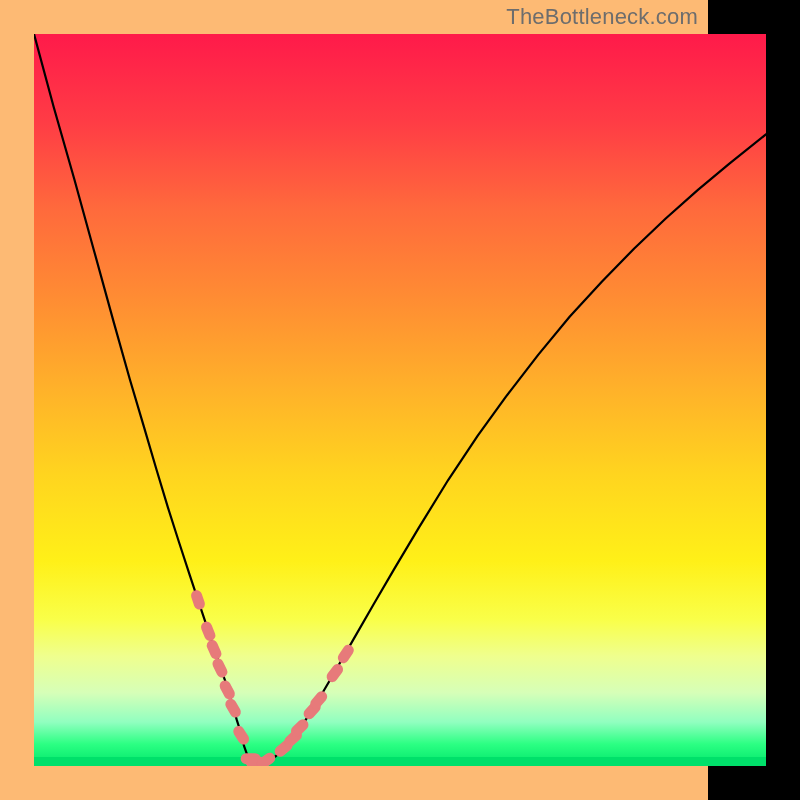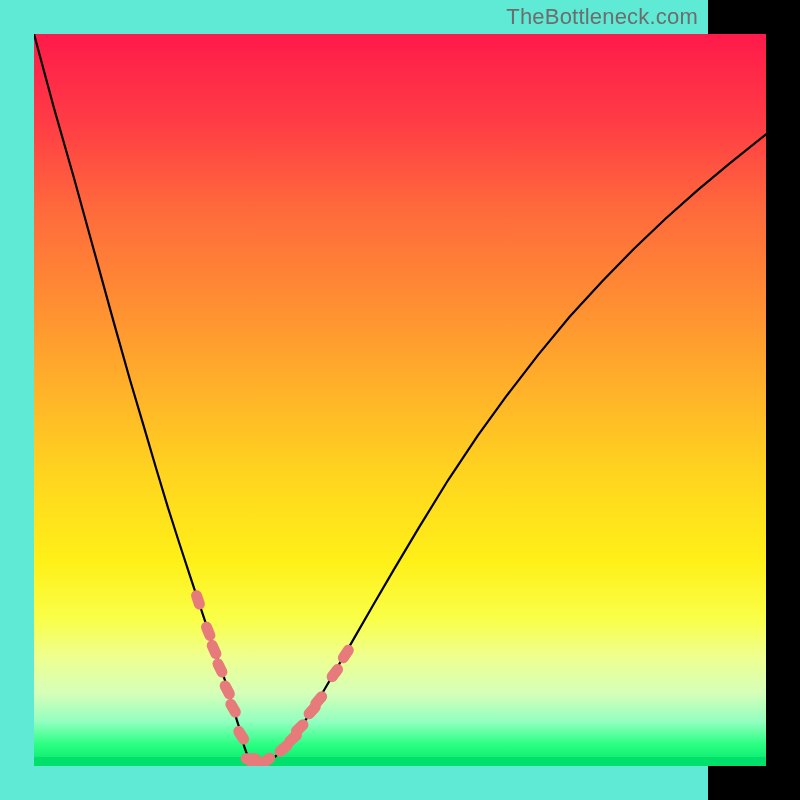--- a/index.html
+++ b/index.html
@@ -10,21 +10,21 @@
     background: #000;
     overflow: hidden;
     font-family: Arial, Helvetica, sans-serif;
   }
   .frame {
     position: absolute;
     top: 0;
     left: 0;
     width: 708px;
     height: 800px;
-    background: #5eead4;
+    background: #fdba74;
   }
   .plot {
     position: absolute;
     top: 34px;
     left: 34px;
     width: 732px;
     height: 732px;
     overflow: hidden;
   }
   .gradient-bg {

